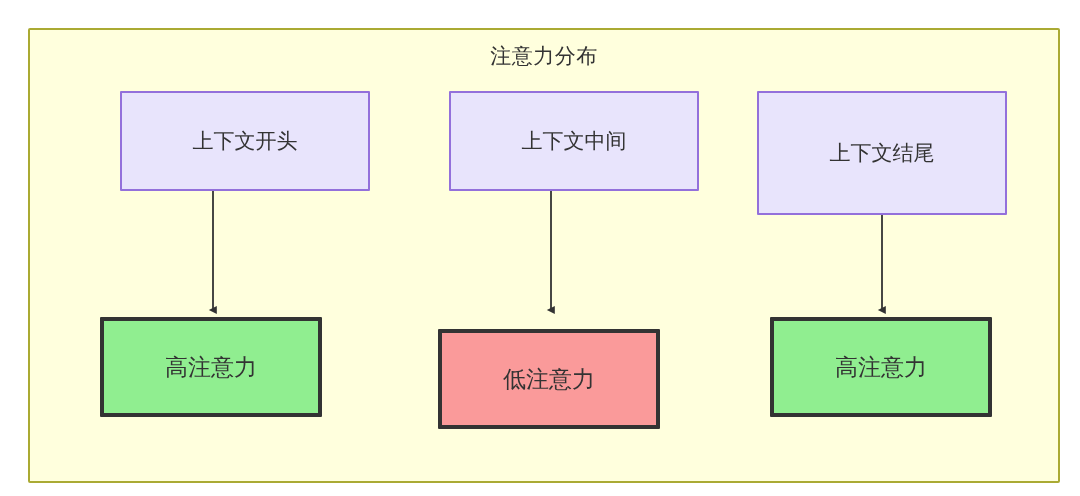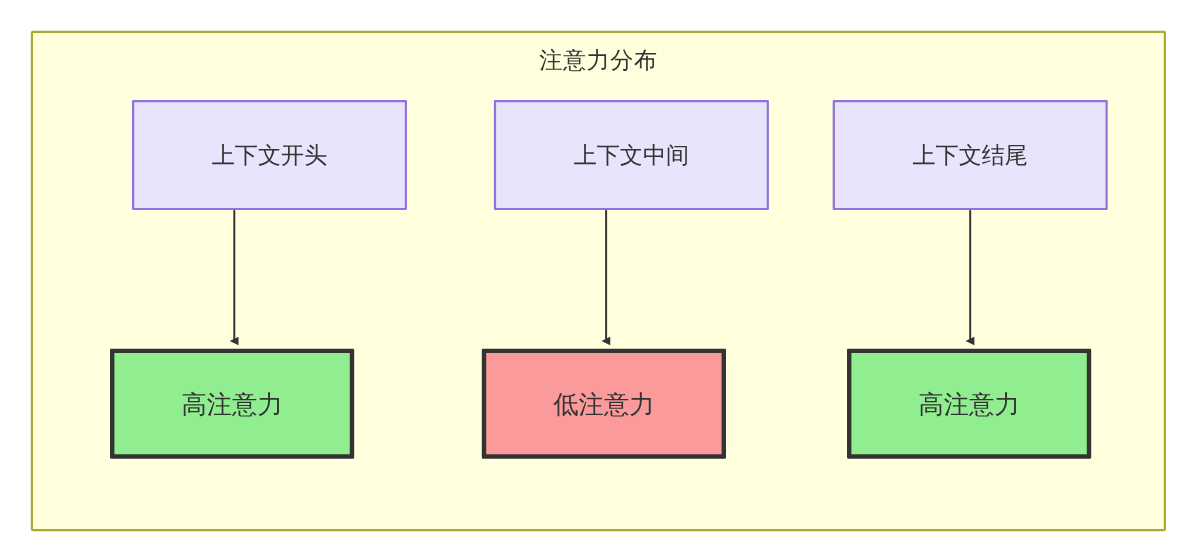--- a/index.html
+++ b/index.html
@@ -71,25 +71,25 @@
     font-size: 23px;
     border-radius: 1px;
   }
 
   .fill-high { background: #90ee90; }
   .fill-low  { background: #fa9a9a; }
 
   
   #node-ctx-start  { left: 88px;  top: 91px; width: 250px; height: 100px; margin-left: 32px; }
   #node-ctx-middle { left: 449px; top: 91px; width: 250px; height: 100px; }
-  #node-ctx-end    { left: 757px; top: 91px; width: 250px; height: 100px; }
+  #node-ctx-end    { left: 757px; top: 91px; width: 250px; height: 124px; }
 
   
   #node-att-start  { left: 100px; top: 317px; width: 222px; height: 100px; }
-  #node-att-middle { left: 438px; top: 317px; width: 222px; height: 100px; }
+  #node-att-middle { left: 438px; top: 329px; width: 222px; height: 100px; }
   #node-att-end    { left: 770px; top: 317px; width: 222px; height: 100px; }
 
   
   #edge-layer {
     position: absolute;
     left: 0;
     top: 0;
     width: 1080px;
     height: 496px;
     pointer-events: none;

